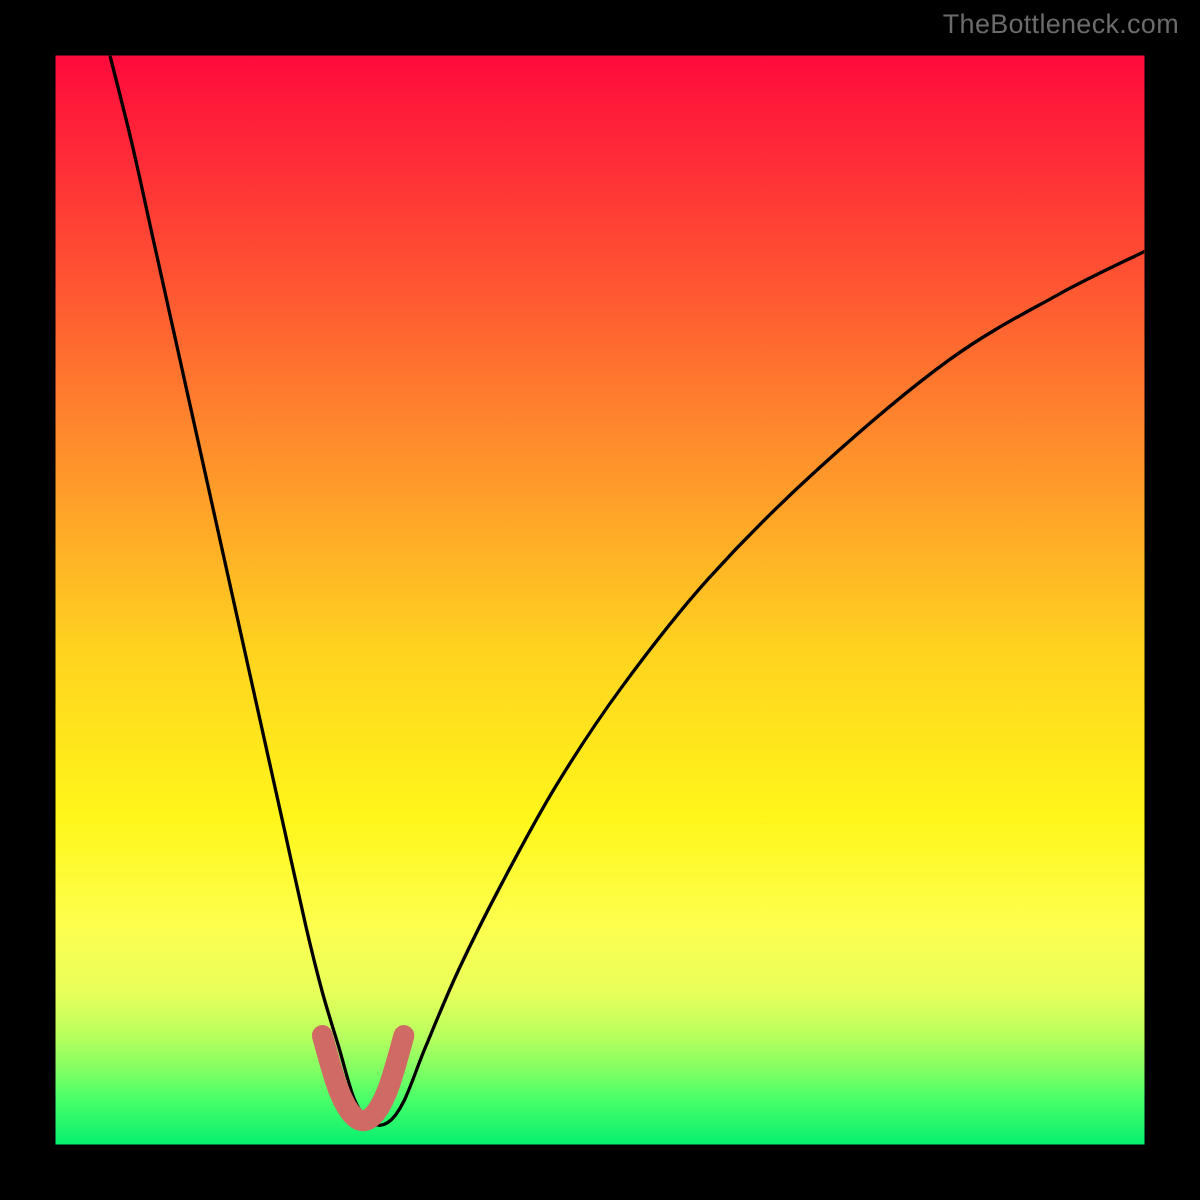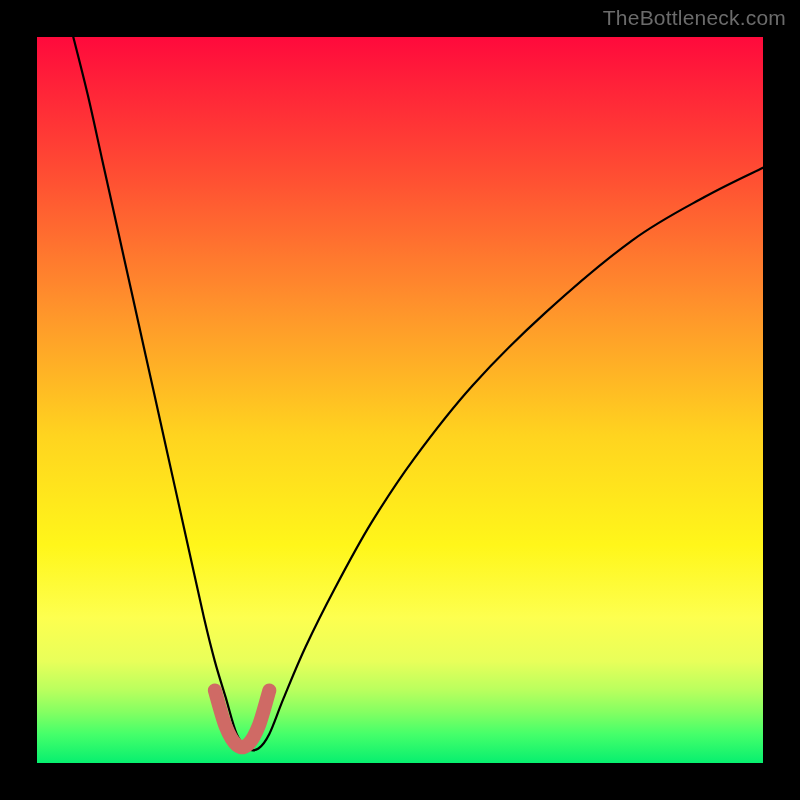--- a/index.html
+++ b/index.html
@@ -35,21 +35,21 @@
       #84ff62 93%,
       #46ff6a 96%,
       #07ef6f 100%
     );
   }
   .watermark {
     position: absolute;
     top: 6px;
     right: 14px;
     color: #6b6b6b;
-    font-size: 21px;
+    font-size: 18px;
     font-weight: 500;
     letter-spacing: 0.2px;
   }
   svg.curves {
     position: absolute;
     left: 37px;
     top: 37px;
     width: 726px;
     height: 726px;
   }

